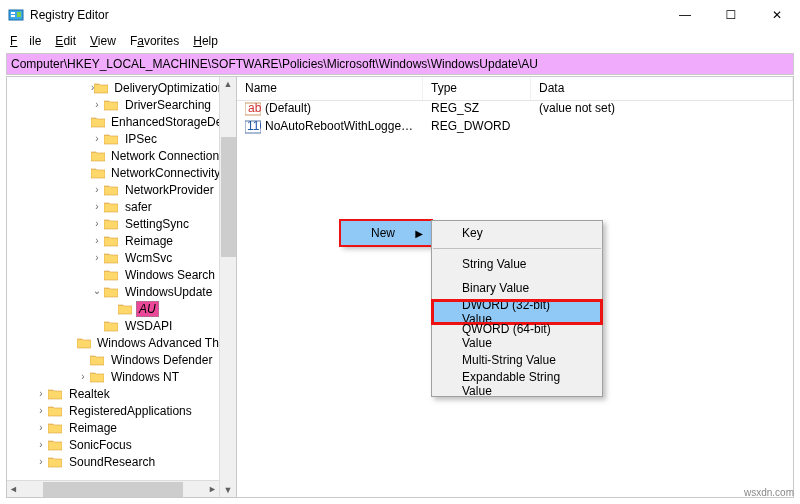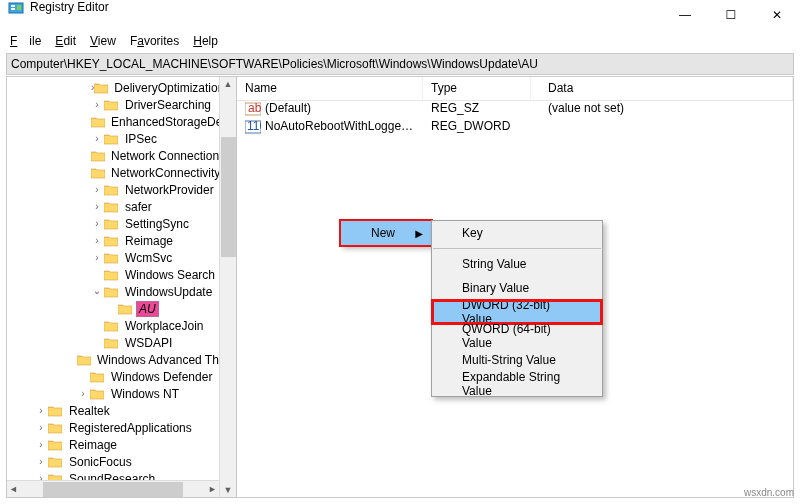--- a/index.html
+++ b/index.html
@@ -1,47 +1,47 @@
 <!DOCTYPE html>
 <html><head>
 <meta charset="utf-8">
 <style>
 * { margin: 0; padding: 0; box-sizing: border-box; font-family: "Segoe UI", Tahoma, sans-serif; font-size: 12px; }
 body { background: #fff; width: 800px; height: 504px; overflow: hidden; position: relative; }
 
-.titlebar { height: 30px; display: flex; align-items: flex-start; padding: 0 0 0 8px; }
+.titlebar { height: 30px; display: flex; align-items: center; padding: 0 0 0 8px; }
 .titlebar .icon { width: 16px; height: 16px; margin-right: 6px; display: flex; align-items: center; justify-content: center; }
 .titlebar .title { flex: 1; }
 .winbtns { display: flex; }
 .winbtn { width: 46px; height: 30px; display: flex; align-items: center; justify-content: center; }
 
 .menubar { height: 21px; display: flex; align-items: center; padding: 0 4px; gap: 2px; }
 .menubar span { padding: 2px 6px; }
 .menubar span u { text-decoration: underline; }
 
-.addrbar { height: 22px; border: 1px solid #c9c9c9; margin: 2px 6px; display: flex; align-items: center; padding: 0 4px; background: #e5e5e5; }
+.addrbar { height: 22px; border: 1px solid #c9c9c9; margin: 2px 6px; display: flex; align-items: center; padding: 0 4px; background: #f0abfc; }
 .addrbar .text { flex: 1; }
 
 .content { position: absolute; top: 76px; left: 6px; right: 6px; bottom: 6px; display: flex; border: 1px solid #c9c9c9; }
 .tree-pane { width: 230px; overflow: hidden; border-right: 1px solid #c9c9c9; position: relative; background: #fff; }
 .list-pane { flex: 1; background: #fff; overflow: hidden; position: relative; }
 
 .tree { padding: 2px 0; }
 .tree-row { display: flex; align-items: center; height: 17px; white-space: nowrap; }
 .tree-row.selected .label { background: #ec4899; border: 1px dotted #888; padding: 0 2px; font-style: italic; }
 .tree-row .label { padding: 0 3px; }
 .expander { width: 12px; display: inline-flex; justify-content: center; color: #6b6b6b; font-size: 10px; }
 .folder { width: 16px; height: 14px; margin: 0 3px 0 0; display: inline-flex; align-items: center; justify-content: center; }
 .folder svg { width: 14px; height: 12px; }
 
 .list-header { display: flex; height: 24px; border-bottom: 1px solid #e5e5e5; }
 .list-header .col { padding: 4px 8px; color: #000000; border-right: 1px solid #f0f0f0; }
 .col-name { width: 186px; }
 .col-type { width: 108px; }
-.col-data { flex: 1; margin-left: 9px; }
+.col-data { flex: 1; }
 
 .list-rows { }
 .list-row { display: flex; height: 18px; align-items: flex-start; }
 .list-row .cell { padding: 0 8px; overflow: hidden; text-overflow: ellipsis; white-space: nowrap; }
 .value-icon { width: 16px; height: 14px; margin-right: 4px; display: inline-flex; align-items: center; justify-content: center; vertical-align: middle; }
 
 .scrollbar-v { position: absolute; right: 0; top: 0; bottom: 0; width: 17px; background: #f0f0f0; border-left: 1px solid #dcdcdc; display: flex; flex-direction: column; align-items: center; justify-content: space-between; padding: 2px 0; }
 .scrollbar-h { position: absolute; left: 0; right: 17px; bottom: 0; height: 17px; background: #f0f0f0; border-top: 1px solid #dcdcdc; display: flex; align-items: center; justify-content: space-between; padding: 0 2px; }
 .sb-thumb-v { width: 15px; height: 120px; background: #cdcdcd; position: absolute; top: 60px; left: 1px; }
 .sb-thumb-h { height: 15px; width: 140px; background: #cdcdcd; }
@@ -245,30 +245,20 @@
             <span class="label">AU</span>
           </div>
           <div class="tree-row" style="padding-left: 84px;">
             <span class="expander"></span>
             <span class="folder">
               <svg viewBox="0 0 14 12">
                 <path d="M0 2 L5 2 L6 3 L14 3 L14 11 L0 11 Z" fill="#ffd86b" stroke="#d9a23a" stroke-width="0.6"></path>
                 <path d="M0 2 L5 2 L6 3 L0 3 Z" fill="#e8b85a"></path>
               </svg>
             </span>
-            <span class="label">WorkplaceJoin</span>
-          </div>
-          <div class="tree-row" style="padding-left: 84px;">
-            <span class="expander"></span>
-            <span class="folder">
-              <svg viewBox="0 0 14 12">
-                <path d="M0 2 L5 2 L6 3 L14 3 L14 11 L0 11 Z" fill="#ffd86b" stroke="#d9a23a" stroke-width="0.6"></path>
-                <path d="M0 2 L5 2 L6 3 L0 3 Z" fill="#e8b85a"></path>
-              </svg>
-            </span>
             <span class="label">WSDAPI</span>
           </div>
           <div class="tree-row" style="padding-left: 70px;">
             <span class="expander"></span>
             <span class="folder">
               <svg viewBox="0 0 14 12">
                 <path d="M0 2 L5 2 L6 3 L14 3 L14 11 L0 11 Z" fill="#ffd86b" stroke="#d9a23a" stroke-width="0.6"></path>
                 <path d="M0 2 L5 2 L6 3 L0 3 Z" fill="#e8b85a"></path>
               </svg>
             </span>

